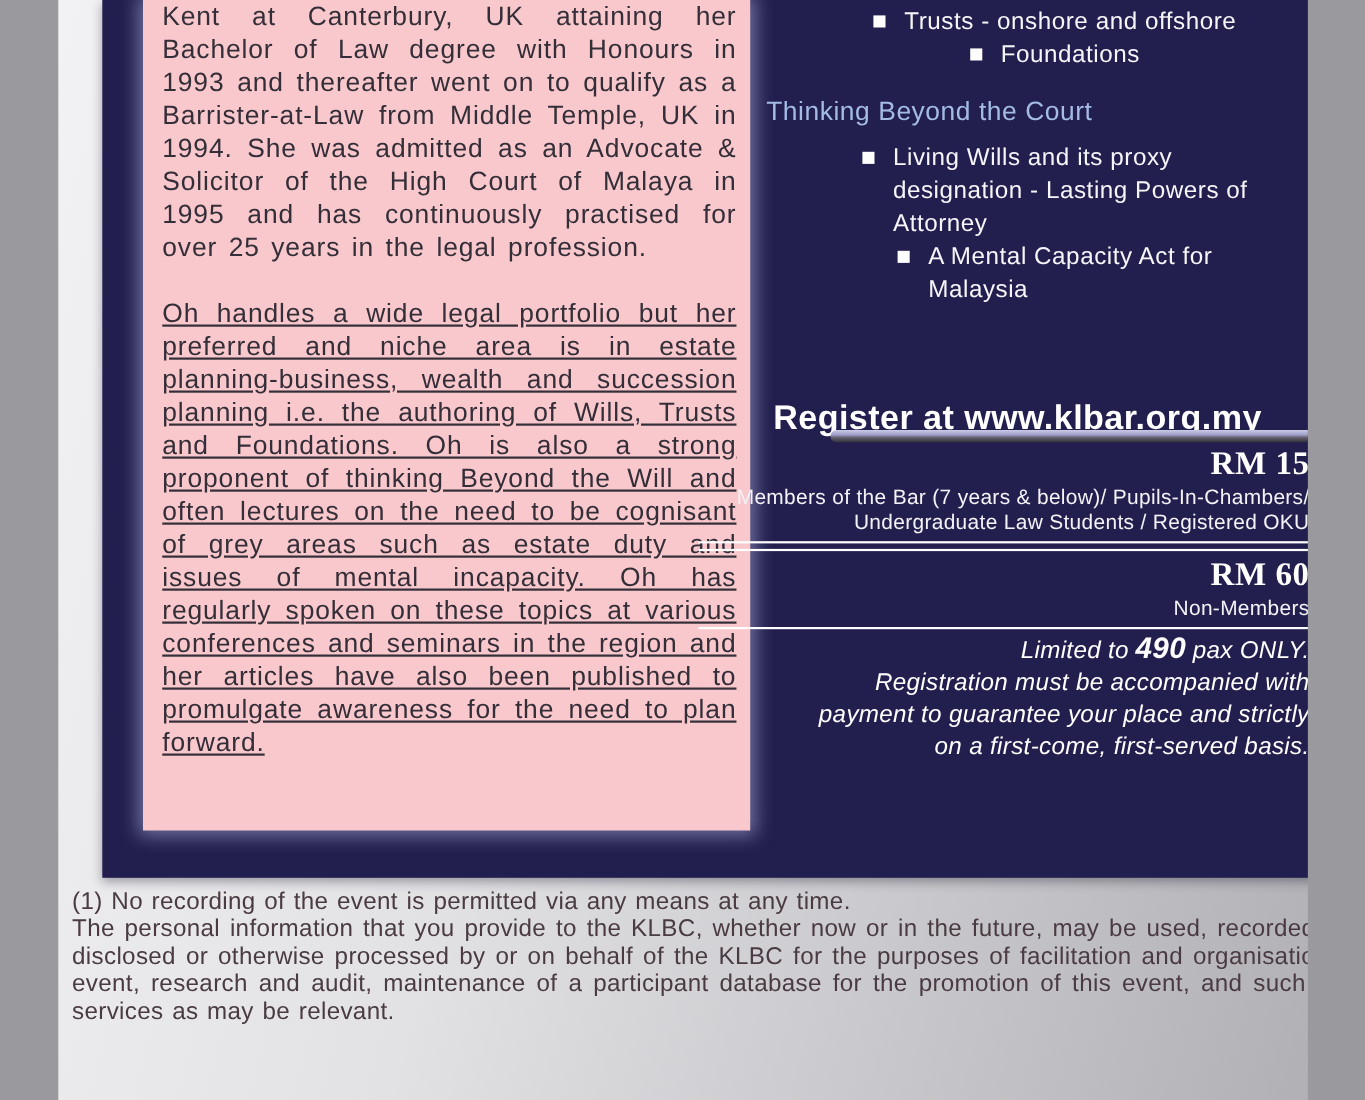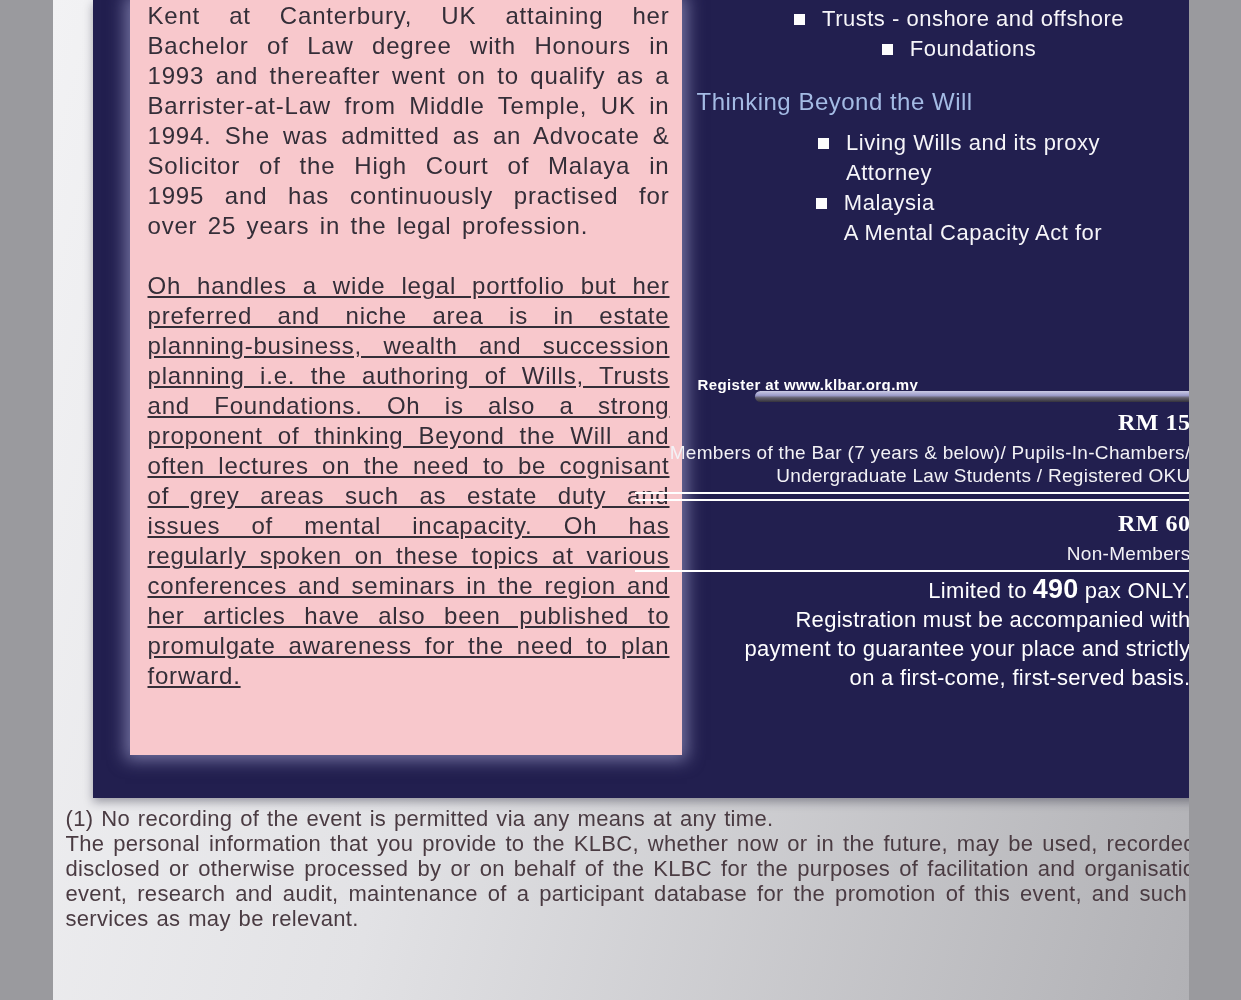--- a/index.html
+++ b/index.html
@@ -40,45 +40,46 @@
   .sq {
     flex:none; width:11px; height:11px;
     background:#fdfdfd; margin:10px 17px 0 0;
   }
   .li-text { color:#f6f5f9; font-size:22px; line-height:30px; letter-spacing:.5px; }
   .section-heading {
     position:absolute; left:644px; top:88px;
     color:#a4bbe4; font-size:24px; line-height:28px; letter-spacing:.5px;
   }
   .register-line {
-    position:absolute; left:645px; top:376px; width:455px;
-    color:#ffffff; font-size:15px; font-weight:bold; letter-spacing:.4px;
+    position:absolute; left:645px; top:362px; width:455px;
+    text-align:center;
+    color:#ffffff; font-size:31px; font-weight:bold; letter-spacing:.4px;
   }
   .register-bar {
     position:absolute; left:702px; top:391px;
     width:499px; height:11px;
     border-radius:6px 0 0 6px;
     background:linear-gradient(180deg,#cacae4 0%, #9c9cca 40%, #63606c 62%, #34323c 100%);
   }
   
   .prices {
     position:absolute; left:582px; top:403px; width:556px;
     text-align:right; color:#ffffff;
   }
   .price-amount {
     font-family:"Liberation Serif", serif;
-    font-weight:bold; font-size:24px; line-height:38px;
+    font-weight:bold; font-size:30px; line-height:38px;
     letter-spacing:.5px;
   }
   .price-desc { font-size:19px; line-height:23px; letter-spacing:.3px; color:#f3f2f6;text-align:right; }
   .price-divider {
     border:none; border-top:2px solid #ffffff;
     margin:5px 0 3px 0; width:100%;
   }
-  .capacity-block { margin-top:2px; font-size:22px; line-height:29px; letter-spacing:.3px; }
+  .capacity-block { margin-top:2px; font-size:22px; line-height:29px; letter-spacing:.3px;font-style:italic; }
   .capacity-count { font-weight:bold; font-size:27px; margin:0 6px; }
   
   .footer-notes {
     position:absolute; left:13px; top:806px; width:1215px;
     color:#4a3b42;
     font-size:22px; line-height:25px;
     letter-spacing:.3px; word-spacing:1.5px;
     text-align:justify;
   }
 </style>
@@ -99,35 +100,36 @@
     <li>
       <span class="sq"></span>
       <span class="li-text">Trusts - onshore and offshore</span>
     </li>
     <li>
       <span class="sq"></span>
       <span class="li-text">Foundations</span>
     </li>
   </ul>
 
-  <div class="section-heading">Thinking Beyond the Will</div>
+  <div class="section-heading">Thinking Beyond the Court</div>
 
   <ul class="topic-list second">
     <li>
       <span class="sq"></span>
       <span class="li-text">
         <div>Living Wills and its proxy</div>
+        <div>designation - Lasting Powers of</div>
         <div>Attorney</div>
       </span>
     </li>
     <li>
       <span class="sq"></span>
       <span class="li-text">
+        <div>A Mental Capacity Act for</div>
         <div>Malaysia</div>
-        <div>A Mental Capacity Act for</div>
       </span>
     </li>
   </ul>
 
   <div class="register-line">Register at www.klbar.org.my</div>
   <div class="register-bar"></div>
 
   <div class="prices">
 
     <div>

